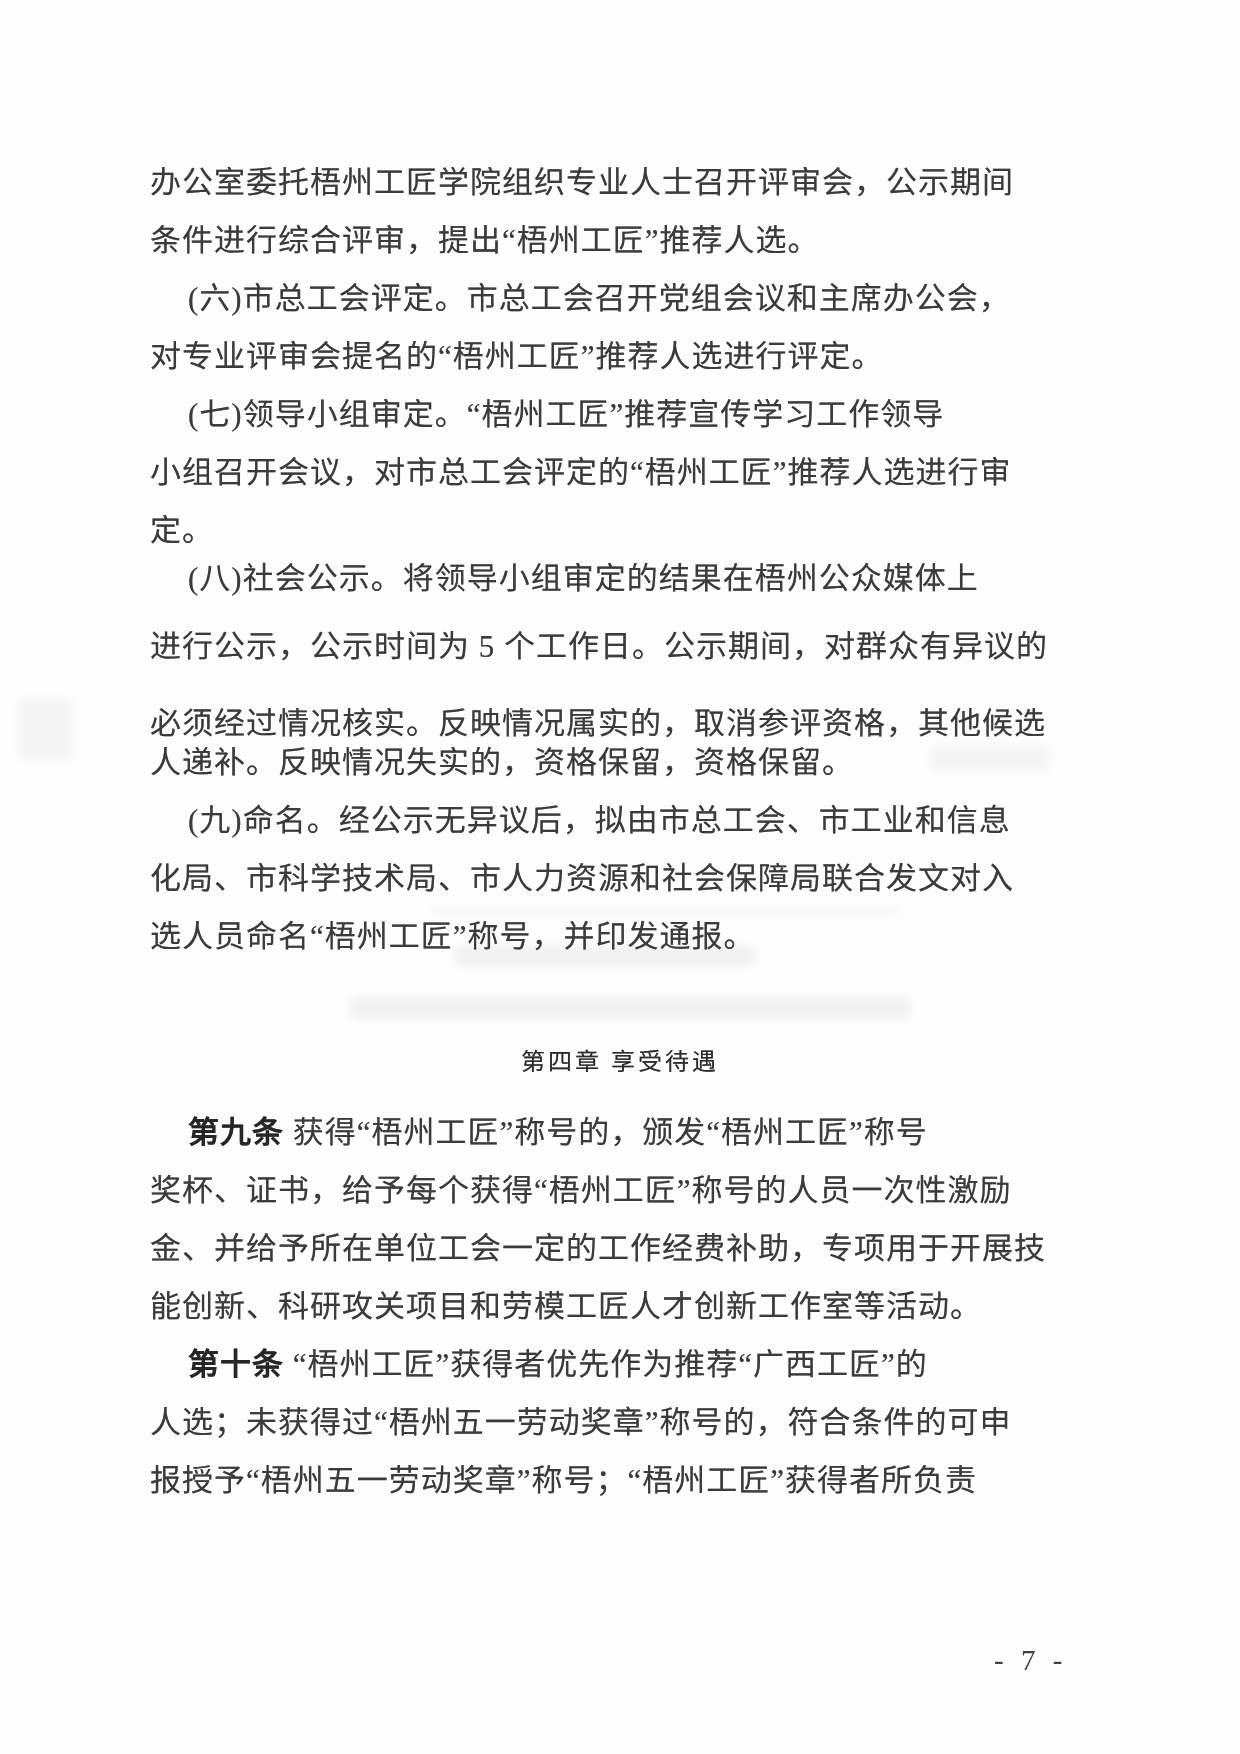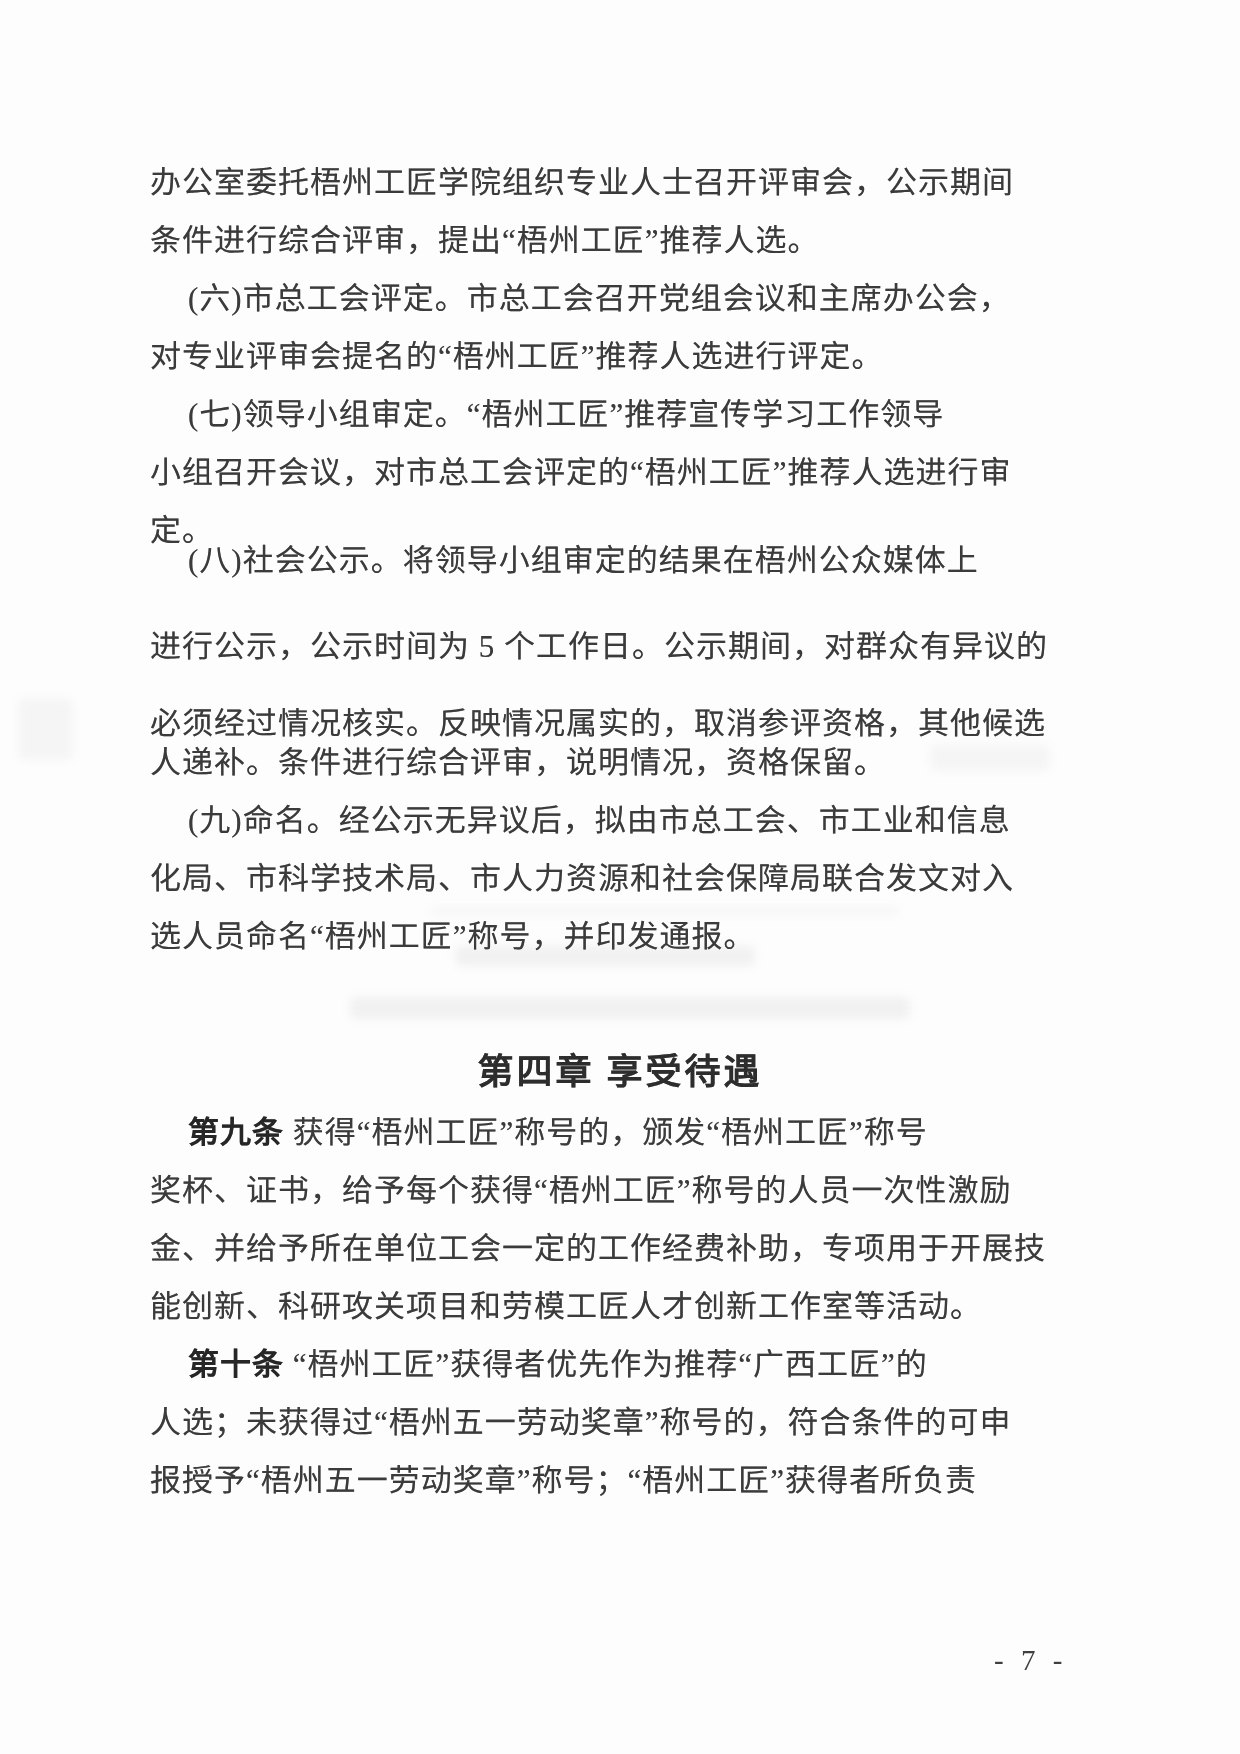--- a/index.html
+++ b/index.html
@@ -33,22 +33,22 @@
     font-weight: bold;
     color: #262626;
     margin-top: 26px;
   }
   .chapter-heading {
     position: absolute;
     top: 1042px;
     left: 0;
     width: 100%;
     text-align: center;
-    font-size: 36px;
-    font-weight: bold;
+    font-size: 24px;
+    font-weight: normal;
     letter-spacing: 3px;
     color: #2d2d2d;
     text-shadow: 0 0 0.6px rgba(45,45,45,0.6);
   }
   .page-number {
     position: absolute;
     top: 1644px;
     left: 994px;
     font-size: 29px;
     letter-spacing: 5px;
@@ -80,24 +80,24 @@
   <div class="chapter-heading">第四章 享受待遇</div>
 
   <div class="page-number">- 7 -</div>
 <div class="line" style="top: 163px;">办公室委托梧州工匠学院组织专业人士召开评审会，公示期间</div>
     <div class="line" style="top: 221px;">条件进行综合评审，提出“梧州工匠”推荐人选。</div>
     <div class="line" style="top: 337px;">对专业评审会提名的“梧州工匠”推荐人选进行评定。</div>
     <div class="line indent" style="top: 279px;">(六)市总工会评定。市总工会召开党组会议和主席办公会，</div>
     <div class="line indent" style="top: 395px;">(七)领导小组审定。“梧州工匠”推荐宣传学习工作领导</div>
     <div class="line" style="top: 453px;">小组召开会议，对市总工会评定的“梧州工匠”推荐人选进行审</div>
     <div class="line" style="top: 511px;">定。</div>
-    <div class="line indent" style="top: 541px;">(八)社会公示。将领导小组审定的结果在梧州公众媒体上</div>
+    <div class="line indent" style="top: 559px;">(八)社会公示。将领导小组审定的结果在梧州公众媒体上</div>
     <div class="line" style="top: 627px;">进行公示，公示时间为 5 个工作日。公示期间，对群众有异议的</div>
     <div class="line" style="top: 685px; margin-top: 19px;">必须经过情况核实。反映情况属实的，取消参评资格，其他候选</div>
-    <div class="line" style="top: 743px;">人递补。条件进行综合评审，说明情况，资格保留。</div>
+    <div class="line" style="top: 743px;">人递补。反映情况失实的，资格保留，资格保留。</div>
     <div class="line indent" style="top: 801px;">(九)命名。经公示无异议后，拟由市总工会、市工业和信息</div>
     <div class="line" style="top: 859px;">化局、市科学技术局、市人力资源和社会保障局联合发文对入</div>
     <div class="line" style="top: 917px;">选人员命名“梧州工匠”称号，并印发通报。</div>
     <div class="line indent" style="top: 1113px;"><b>第九条</b> 获得“梧州工匠”称号的，颁发“梧州工匠”称号</div>
     <div class="line" style="top: 1171px; font-family: Liberation Serif, serif;">奖杯、证书，给予每个获得“梧州工匠”称号的人员一次性激励</div>
     <div class="line" style="top: 1229px;">金、并给予所在单位工会一定的工作经费补助，专项用于开展技</div>
     <div class="line" style="top: 1287px;">能创新、科研攻关项目和劳模工匠人才创新工作室等活动。</div>
     <div class="line indent" style="top: 1345px;"><b>第十条</b> “梧州工匠”获得者优先作为推荐“广西工匠”的</div>
     <div class="line" style="top: 1403px; text-align: center;">人选；未获得过“梧州五一劳动奖章”称号的，符合条件的可申</div>
     <div class="line" style="top: 1461px;">报授予“梧州五一劳动奖章”称号；“梧州工匠”获得者所负责</div>

